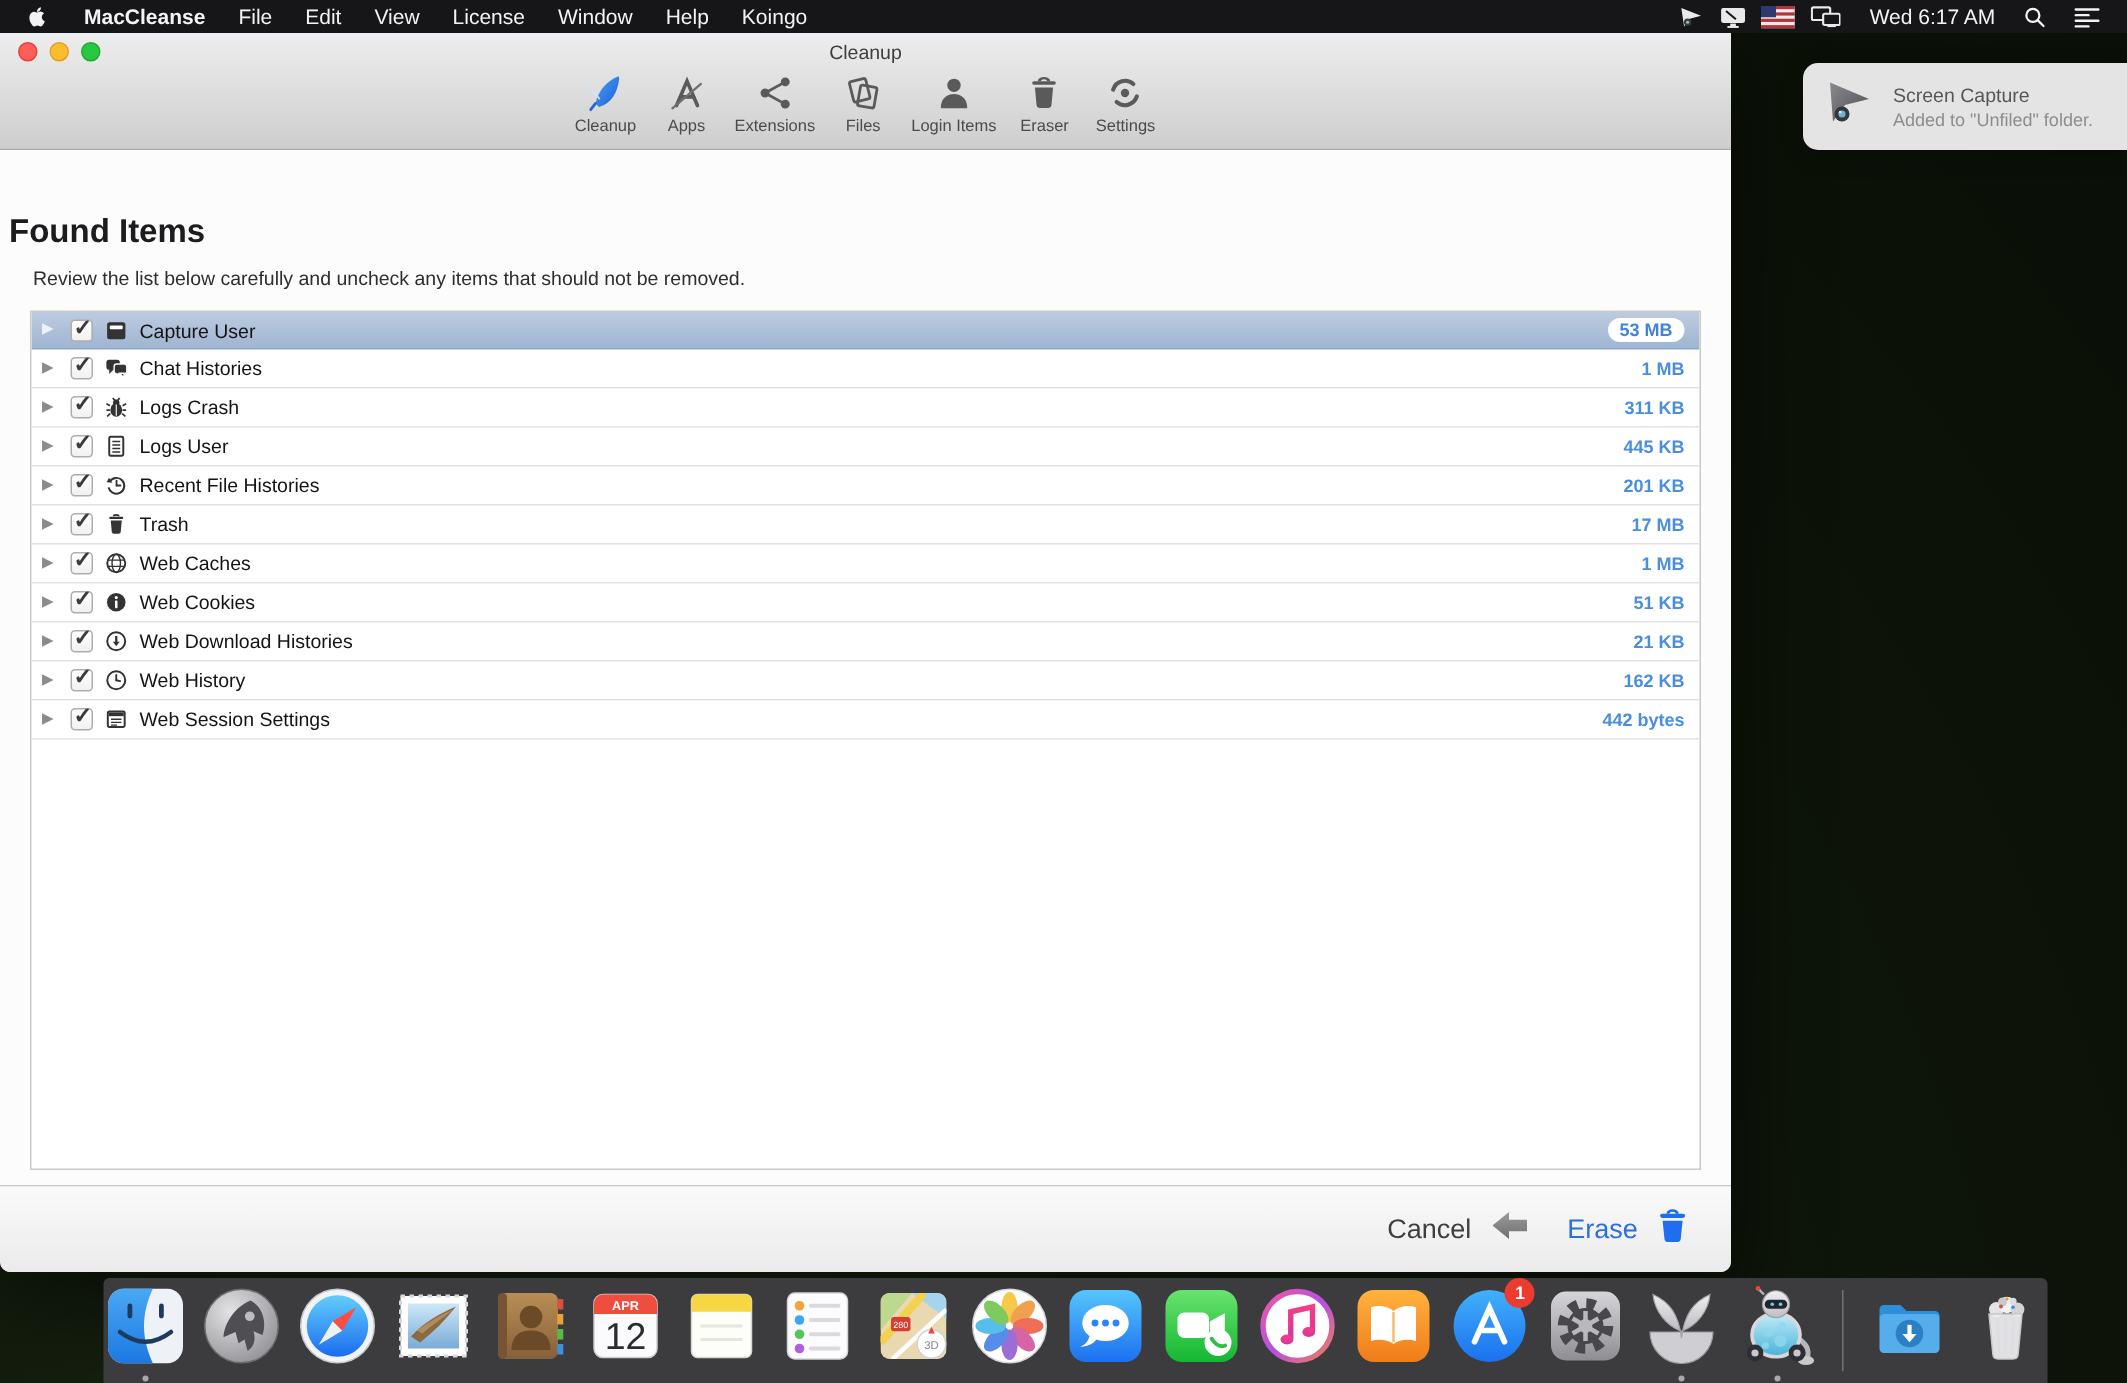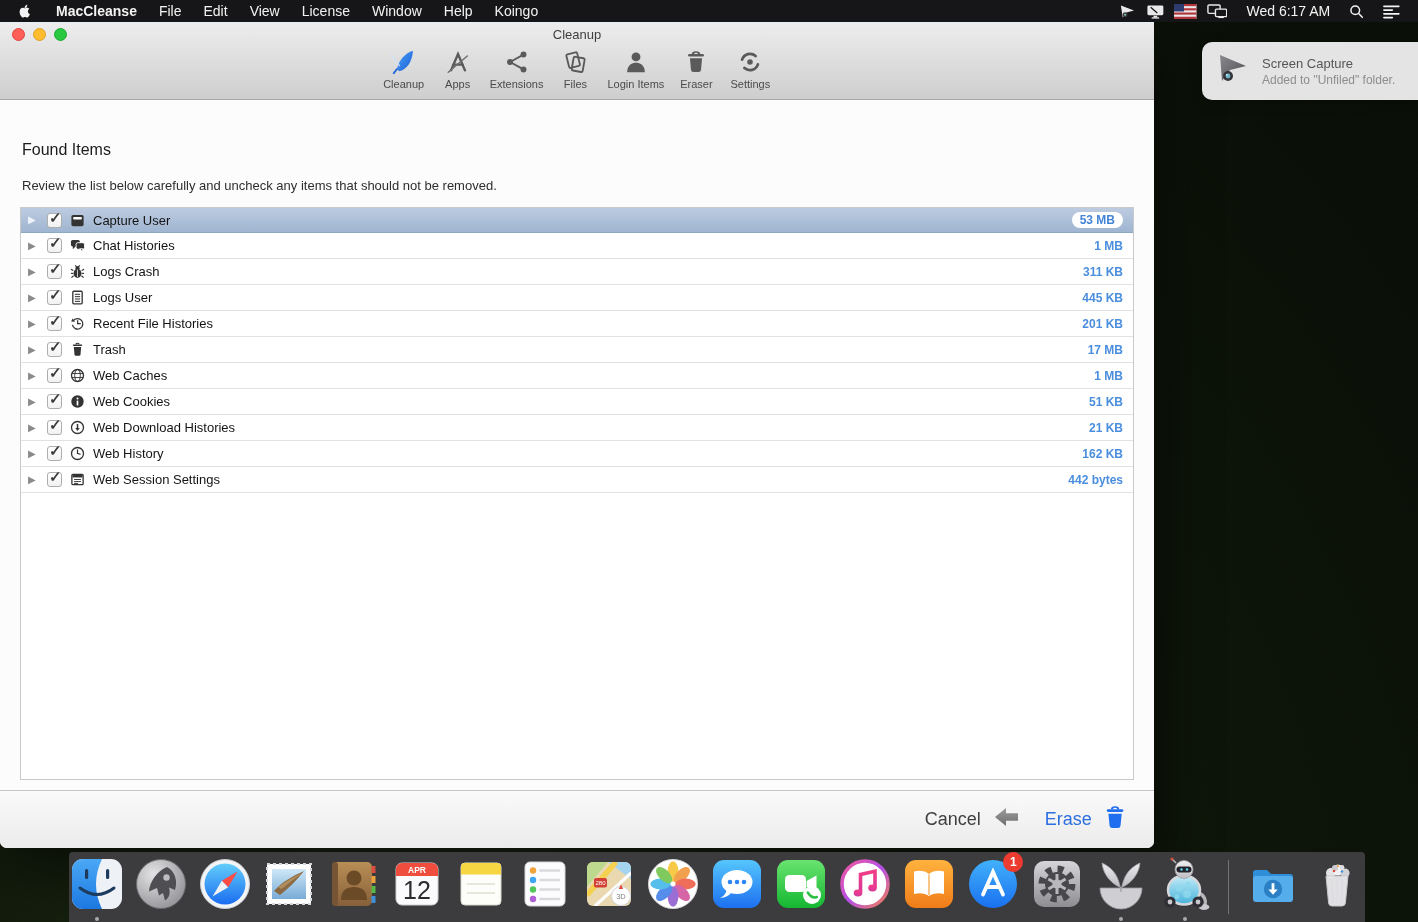--- a/index.html
+++ b/index.html
@@ -66,21 +66,21 @@
     box-shadow:0 4px 14px rgba(0,0,0,.25), 0 0 0 1px rgba(0,0,0,.06);
     z-index:60; display:flex; align-items:center;
   }
   .notif-icon { margin:0 12px 0 14px; }
   .notif-icon svg { width:34px; height:34px; }
   .notif-title { font-size:13px; color:#565656; }
   .notif-msg { font-size:12px; color:#8d8d8d; margin-top:2px; }
 
   
   .content { position:absolute; top:79px; left:0; right:0; bottom:58px; background:#fcfcfc; }
-  .page-title { position:absolute; top:40px; left:22px; font-size:16px; font-weight:normal; color:#1c1c1e; }
+  .page-title { position:absolute; top:40px; left:6px; font-size:22px; font-weight:bold; color:#1c1c1e; }
   .page-sub { position:absolute; top:77px; left:22px; font-size:13px; color:#2e2e2e; }
 
   .list {
     position:absolute; top:106px; left:20px; right:20px; height:573px;
     background:#ffffff; border:1px solid #c9c9c9; overflow:hidden;
   }
   .row { height:26px; display:flex; align-items:center; border-bottom:1px solid #e2e2e2; position:relative; }
   .row.selected {
     background:linear-gradient(#bdcbe0, #9fb5d1);
     border-top:1px solid #a5b8d3; border-bottom:1px solid #8fa7c6; margin-top:-1px;

